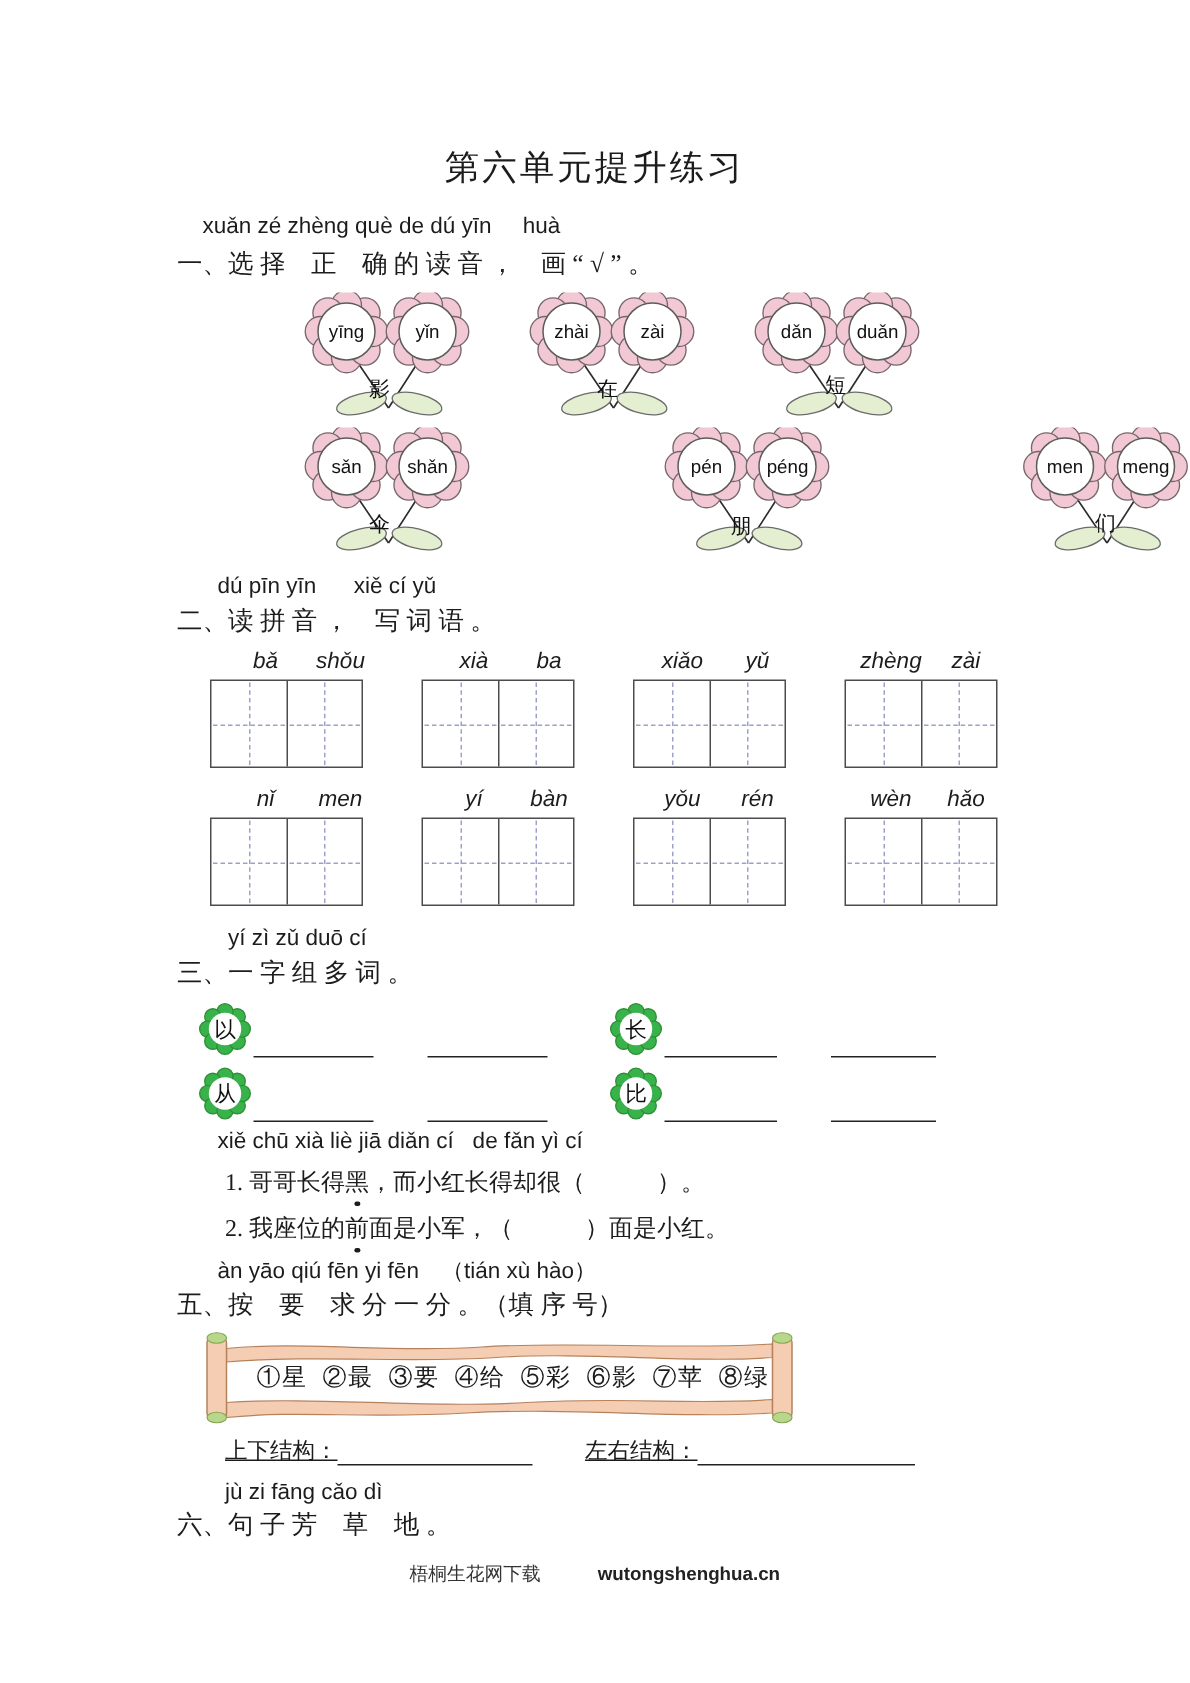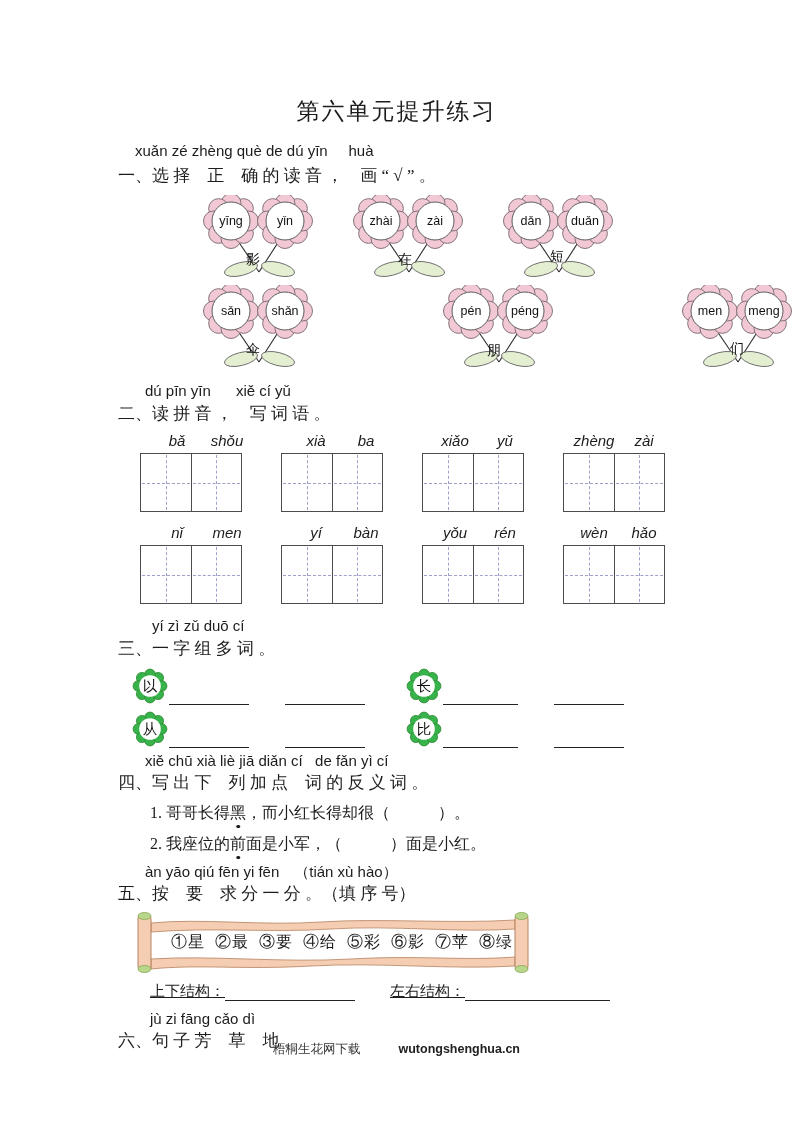--- a/index.html
+++ b/index.html
@@ -449,21 +449,20 @@
           <circle cx="11.50" cy="0.00" r="5.4" fill="#38b24a" stroke="#2f8f35" stroke-width="0.9"></circle>
           <circle class="bc" r="10.8"></circle>
           <text class="bchar" y="5">比</text>
         </g>
     </svg>
     <div class="bline" style="width:75px"></div>
     <div class="bline" style="width:70px;margin-left:36px"></div>
   </div>
 
   <div class="pinyin ml145 mt3">xiě chū xià liè jiā diǎn cí   de fǎn yì cí</div>
-  <div class="heading ml118 mt2">四、写 出 下　列 加 点　词 的 反 义 词 。</div>
   <div class="sentence ml150 mt8"><span>1. 哥哥长得</span><span class="dotted">黑</span><span>，而小红长得却很（　　　）。</span></div>
   <div class="sentence ml150 mt9"><span>2. 我座位的</span><span class="dotted">前</span><span>面是小军，（　　　）面是小红。</span></div>
 
   <div class="pinyin ml145 mt7">àn yāo qiú fēn yi fēn　（tián xù hào）</div>
   <div class="heading ml118 mt2">五、按　要　求 分 一 分 。（填 序 号）</div>
 
   <div class="scroll mt6">
     <svg width="404" height="64" viewBox="0 0 404 64">
       <path class="strip" d="M20 12 C 70 7, 130 15, 190 11 S 320 13, 384 9 L384 18 C 330 22, 260 14, 200 18 S 80 16, 20 21 Z"></path>
       <path class="strip" d="M20 48 C 80 44, 150 52, 220 48 S 330 50, 384 46 L384 55 C 320 59, 250 51, 180 55 S 70 53, 20 58 Z"></path>

